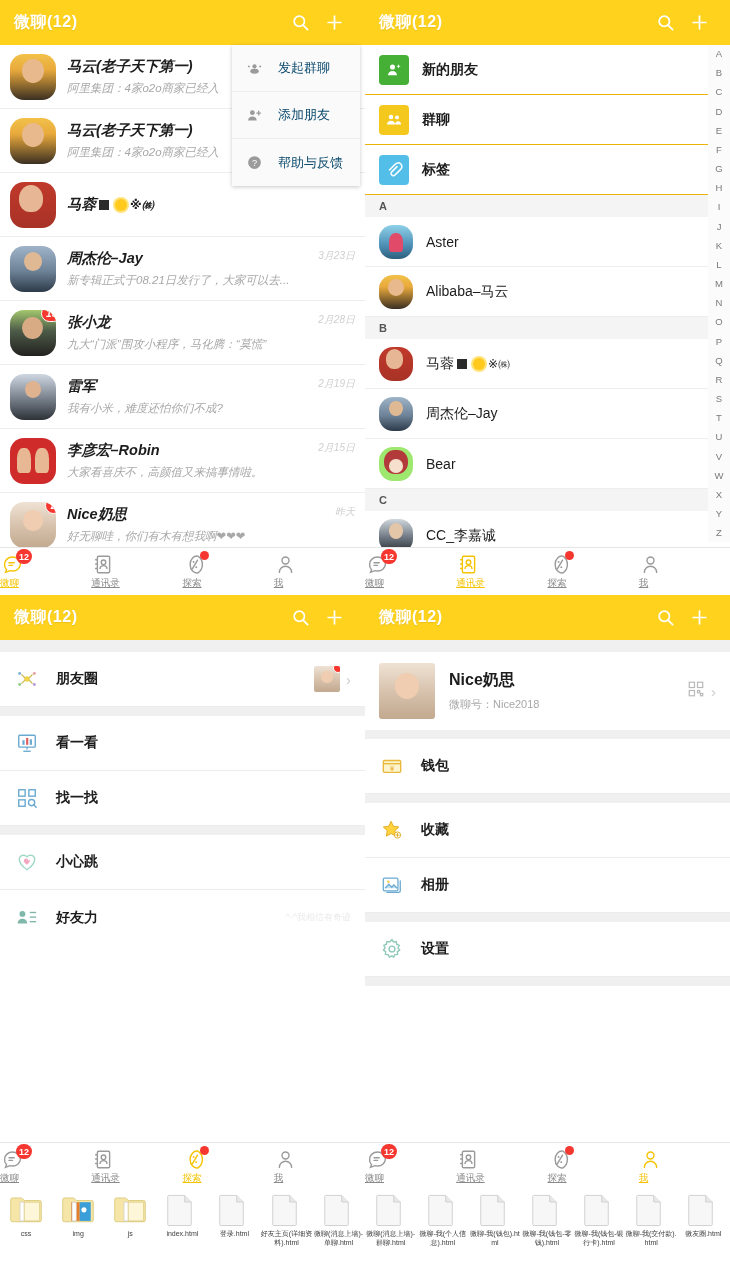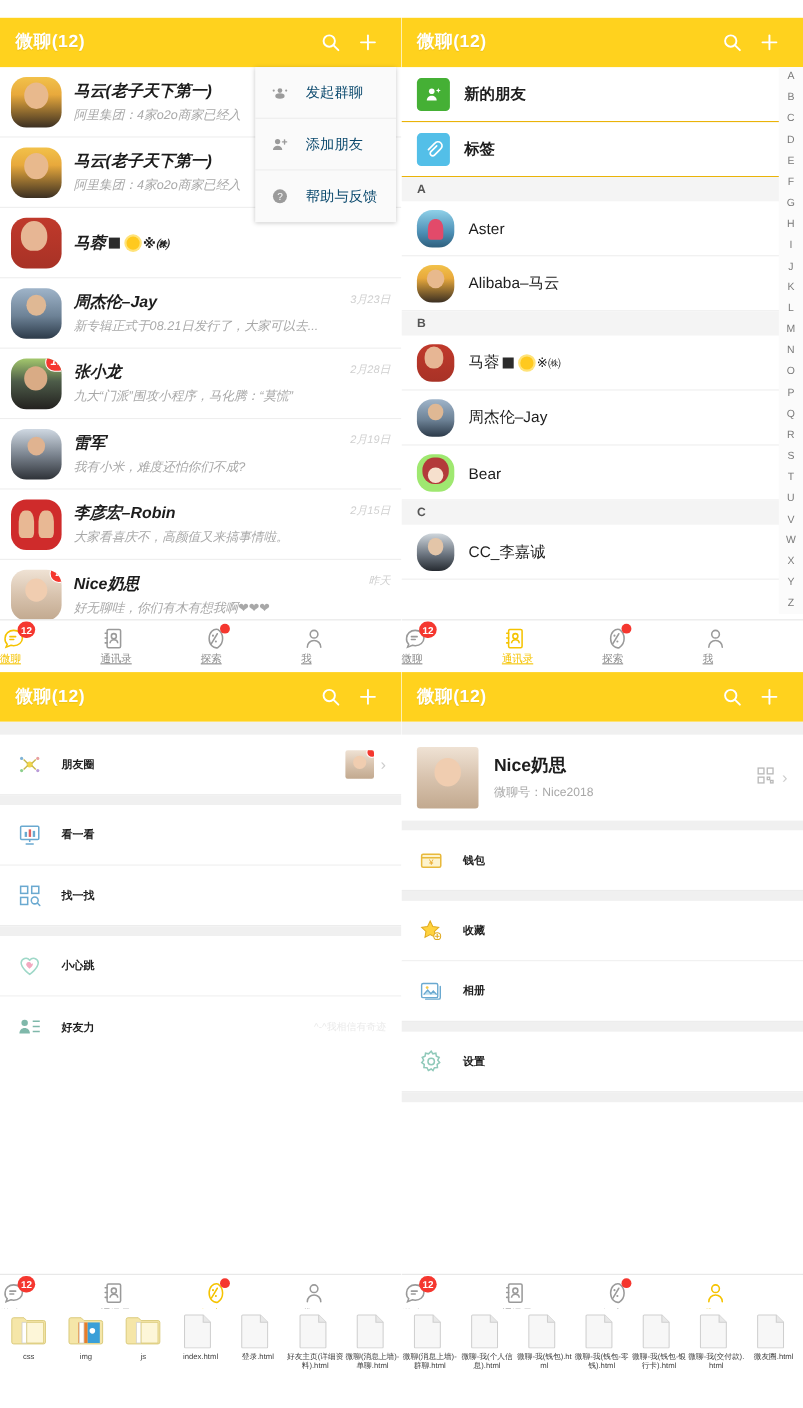--- a/index.html
+++ b/index.html
@@ -1,20 +1,20 @@
 <!DOCTYPE html>
 <html><head>
 <meta charset="utf-8">
 <style>
   * { margin:0; padding:0; box-sizing:border-box; }
   html,body { width:730px; height:1280px; background:#ffffff;
     font-family:"Liberation Sans","DejaVu Sans",sans-serif; }
   body { position:relative; overflow:hidden; }
 
-  .grid { position:absolute; left:0; top:0; width:608px; height:1190px;margin-top:16px; }
+  .grid { position:absolute; left:0; top:0; width:608px; height:1190px; }
 
   
   .panel { position:absolute; width:365px; height:595px; background:#fff;
            overflow:hidden; }
   .p-tl { left:0;   top:0; }
   .p-tr { left:365px; top:0; }
   .p-bl { left:0;   top:595px; }
   .p-br { left:365px; top:595px; }
 
   
@@ -81,21 +81,21 @@
   .alpha span { font-size:9.5px; color:#7a7a7a; line-height:1; }
 
   
   .gap { height:12px; background:#f0f0f0; }
   .gap-sm { height:9px; background:#f0f0f0; }
   .drow { display:flex; align-items:center; height:55px; padding:0 14px;
           background:#fff; border-bottom:1px solid #ececec; }
   .drow:last-child { border-bottom:none; }
   .drow-ico { width:26px; height:26px; flex:none; display:flex;
               align-items:center; justify-content:center; }
-  .drow-lbl { font-size:10px; color:#1d1d1d; margin-left:16px; font-weight:600; }
+  .drow-lbl { font-size:14px; color:#1d1d1d; margin-left:16px; font-weight:600; }
   .drow-right { margin-left:auto; display:flex; align-items:center; gap:6px; }
   .drow-sub { font-size:9px; color:#eaeaea; }
   .thumb { width:26px; height:26px; border-radius:2px; position:relative;
            overflow:hidden; }
   .chev { color:#cccccc; font-size:15px; line-height:1; }
 
   
   .prow { display:flex; align-items:center; height:78px; padding:0 14px;
           background:#fff; }
   .prow .pav { width:56px; height:56px; border-radius:3px; overflow:hidden;
@@ -380,20 +380,31 @@
     <span class="cgroup-ico" style="background:#45b035">
             <svg width="18" height="18" viewBox="0 0 24 24" fill="#fff">
               <circle cx="10" cy="8" r="3.4"></circle>
               <path d="M4 19c0-3.3 2.7-5.6 6-5.6s6 2.3 6 5.6z"></path>
               <path d="M18 4l.8 2.2L21 7l-2.2.8L18 10l-.8-2.2L15 7l2.2-.8z"></path>
             </svg>
           </span>
     <span class="cgroup-lbl">新的朋友</span>
   </div>
   <div class="cgroup">
+    <span class="cgroup-ico" style="background:#f5c81e">
+            <svg width="18" height="18" viewBox="0 0 24 24" fill="#fff">
+              <circle cx="8" cy="8" r="3"></circle>
+              <circle cx="16" cy="8.5" r="2.6"></circle>
+              <path d="M2.5 18c0-3 2.5-5 5.5-5s5.5 2 5.5 5z"></path>
+              <path d="M13.5 18c0-2.6 1.6-4.3 4-4.3s4 1.7 4 4.3z"></path>
+            </svg>
+          </span>
+    <span class="cgroup-lbl">群聊</span>
+  </div>
+  <div class="cgroup">
     <span class="cgroup-ico" style="background:#53bfe8">
             <svg width="18" height="18" viewBox="0 0 24 24" fill="none" stroke="#fff" stroke-width="2" stroke-linecap="round">
               <path d="M16 7.5l-7 7a3 3 0 104.3 4.2l7.2-7.2a5 5 0 10-7-7L6 12"></path>
             </svg>
           </span>
     <span class="cgroup-lbl">标签</span>
   </div>
         <div class="sect">A</div>
     <div class="crow">
       <div class="av a-aster"></div>

